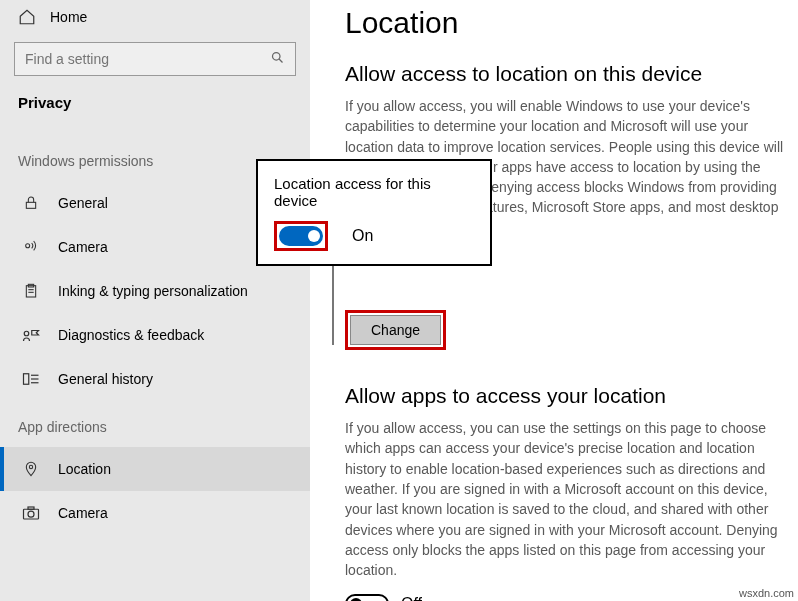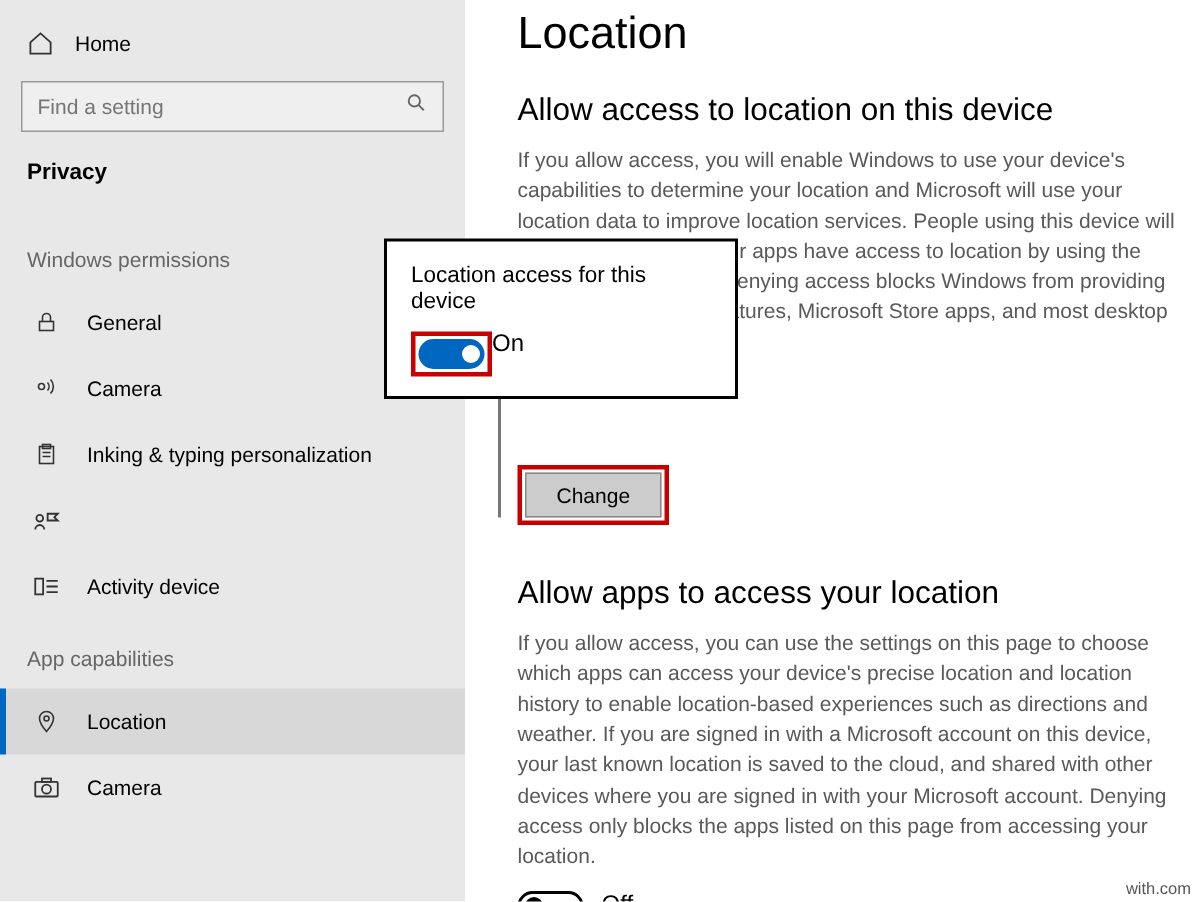--- a/index.html
+++ b/index.html
@@ -11,21 +11,21 @@
       overflow: hidden;
       position: relative;
       color: #000;
     }
     .sidebar {
       position: absolute;
       left: 0; top: 0;
       width: 310px;
       height: 601px;
       background: #e8e8e8;
-      padding-top: 12px;
+      padding-top: 0;
     }
     .home-row {
       display: flex;
       align-items: center;
       padding: 8px 18px 12px 18px;
       gap: 14px;
       font-size: 14px;
     }
     .search-box {
       margin: 4px 14px 18px 14px;
@@ -117,21 +117,21 @@
     .popup {
       position: absolute;
       left: 256px; top: 159px;
       width: 236px; height: 107px;
       background: #fff;
       border: 2px solid #000;
       padding: 14px 16px;
       z-index: 10;
     }
     .popup-title { font-size: 15px; margin-bottom: 12px; }
-    .popup-toggle-row { display:flex; gap: 0; }
+    .popup-toggle-row { display:flex; align-items:center; gap: 24px; }
     .popup-toggle-wrap { border: 3px solid #c80000; padding: 2px; display:inline-block;}
     .toggle-on-track {
       width: 44px; height: 20px; border-radius: 20px;
       background: #0067c0; position: relative;
     }
     .toggle-on-knob {
       width: 12px; height: 12px; background: #fff; border-radius: 50%;
       position: absolute; right: 3px; top: 4px;
     }
     .scroll-indicator {
@@ -201,35 +201,36 @@
   </div>
 
   <div class="nav-item">
     <span class="nav-icon">
       <svg width="18" height="16" viewBox="0 0 24 20" fill="none" stroke="#333" stroke-width="1.6">
           <circle cx="6" cy="8" r="3"></circle>
           <path d="M2 18 a4 4 0 0 1 8 0"></path>
           <path d="M13 4 h9 l-3 3 3 3 h-9 z"></path>
         </svg>
     </span>
+    <span>Diagnostics &amp; feedback</span>
   </div>
 
   <div class="nav-item">
     <span class="nav-icon">
       <svg width="18" height="16" viewBox="0 0 24 18" fill="none" stroke="#333" stroke-width="1.6">
           <rect x="2" y="2" width="7" height="14"></rect>
           <line x1="12" y1="4" x2="22" y2="4"></line>
           <line x1="12" y1="9" x2="22" y2="9"></line>
           <line x1="12" y1="14" x2="22" y2="14"></line>
         </svg>
     </span>
-    <span>Activity device</span>
-  </div>
-
-  <div class="group-label">App capabilities</div>
+    <span>General history</span>
+  </div>
+
+  <div class="group-label">App directions</div>
 
   <div class="nav-item active">
     <span class="nav-icon">
       <svg width="16" height="18" viewBox="0 0 24 24" fill="none" stroke="#333" stroke-width="1.6">
           <path d="M12 2 a7 7 0 0 1 7 7 c0 5 -7 13 -7 13 s-7 -8 -7 -13 a7 7 0 0 1 7 -7 z"></path>
           <circle cx="12" cy="9" r="2.5"></circle>
         </svg>
     </span>
     <span>Location</span>
   </div>
@@ -275,13 +276,13 @@
   <div class="popup-toggle-row">
     <span class="popup-toggle-wrap">
       <div class="toggle-on-track">
         <div class="toggle-on-knob"></div>
       </div>
     </span>
     <span>On</span>
   </div>
 </div>
 
-<div class="watermark">with.com</div>
+<div class="watermark">wsxdn.com</div>
 
 </body></html>

